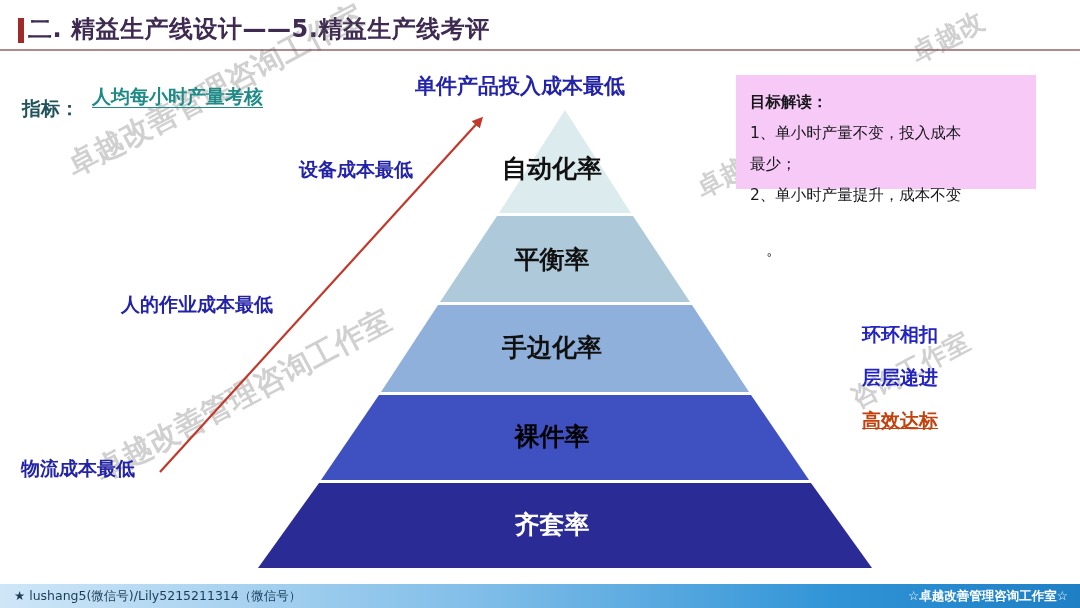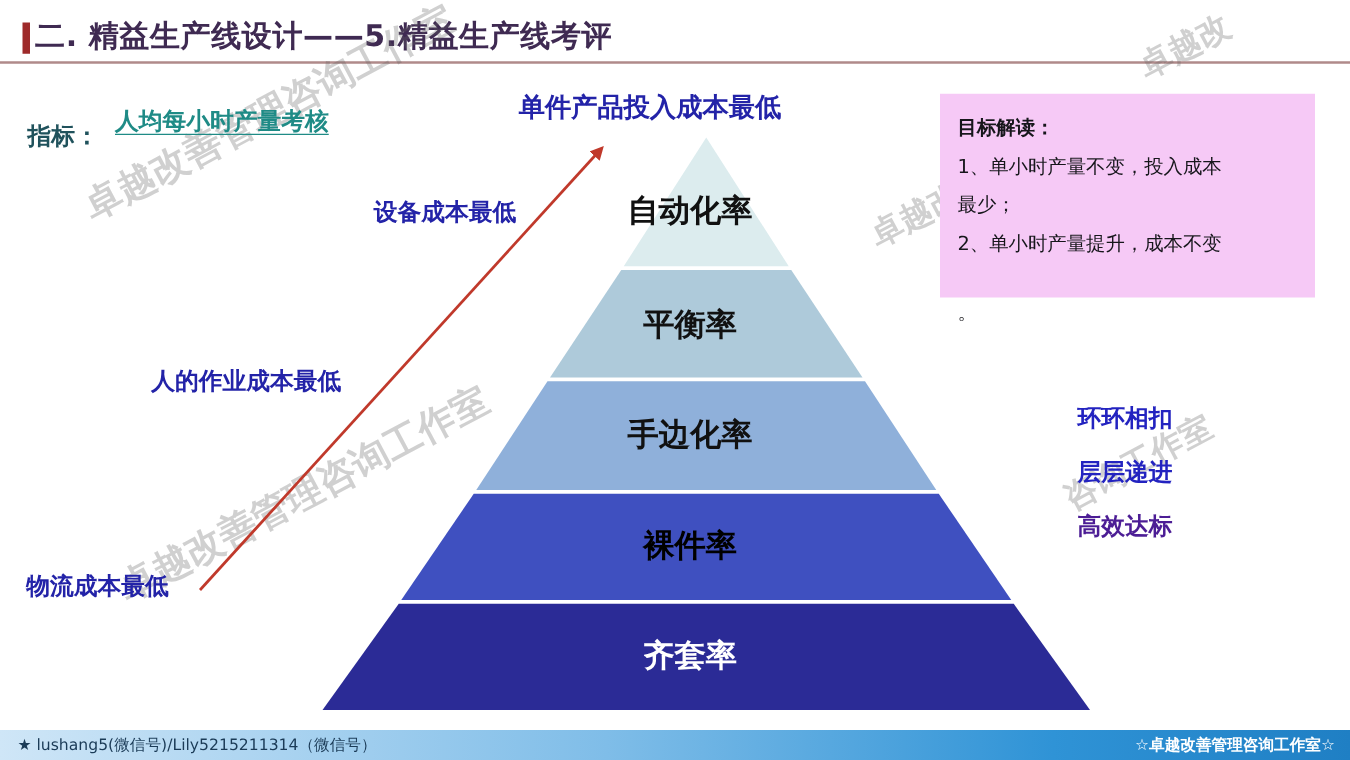--- a/index.html
+++ b/index.html
@@ -101,22 +101,22 @@
     font-weight: bold;
     color: #1f8b86;
     text-decoration: underline;
     text-underline-offset: 4px;
     white-space: nowrap;
   }
 
   
   .note {
     position: absolute;
-    left: 752px; top: 75px;
-    width: 300px; height: 163px;
+    left: 736px; top: 75px;
+    width: 300px; height: 114px;
     background: #f6c9f6;
     box-sizing: border-box;
     padding: 12px 14px 0 14px;
   }
   .note-line {
     font-size: 15.5px;
     color: #16161b;
     line-height: 31px;
     white-space: nowrap;
   }
@@ -213,21 +213,21 @@
   <div class="indicator-value" style="color: rgb(31, 139, 134);">人均每小时产量考核</div>
 
   <div class="ann ann-top" style="color: rgb(35, 35, 168);">单件产品投入成本最低</div>
   <div class="ann ann-equip" style="color: rgb(35, 35, 168);">设备成本最低</div>
   <div class="ann ann-labor" style="color: rgb(35, 35, 168);">人的作业成本最低</div>
   <div class="ann ann-logi" style="color: rgb(35, 35, 168);">物流成本最低</div>
 
   <div>
     <div class="ann-right" style="top: 322px; color: rgb(35, 35, 192);">环环相扣</div>
     <div class="ann-right" style="top: 365px; color: rgb(35, 35, 192);">层层递进</div>
-    <div class="ann-right" style="top: 408px; color: #4c1d95;">高效达标</div>
+    <div class="ann-right" style="top: 408px; color: #c2410c; text-decoration: underline;">高效达标</div>
   </div>
 
   <div class="note" style="background: rgb(246, 201, 246);">
     <div class="note-line note-title">目标解读：</div>
     <div class="note-line">1、单小时产量不变，投入成本</div>
     <div class="note-line">最少；</div>
     <div class="note-line">2、单小时产量提升，成本不变</div>
   </div>
   <div class="note-tail">。</div>
 

